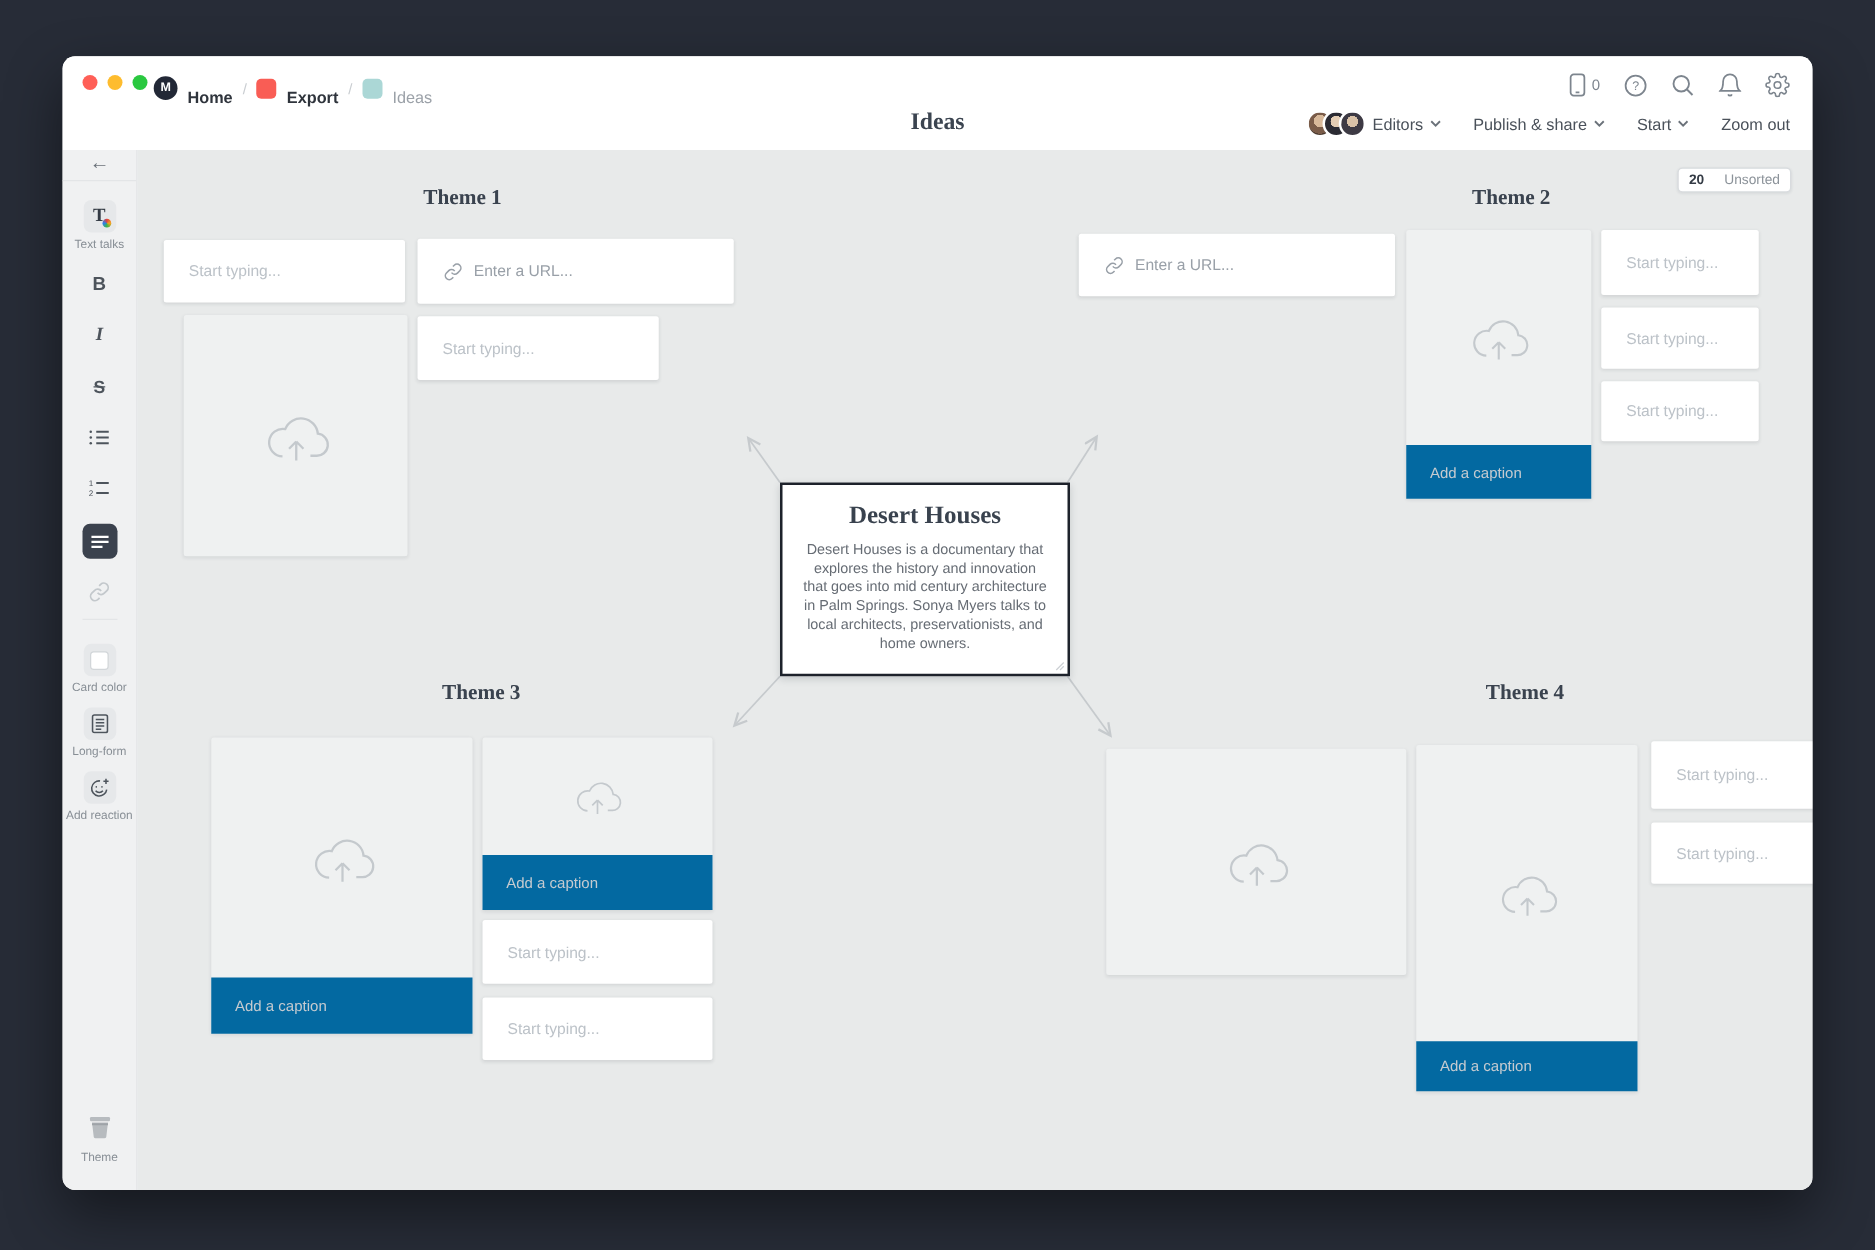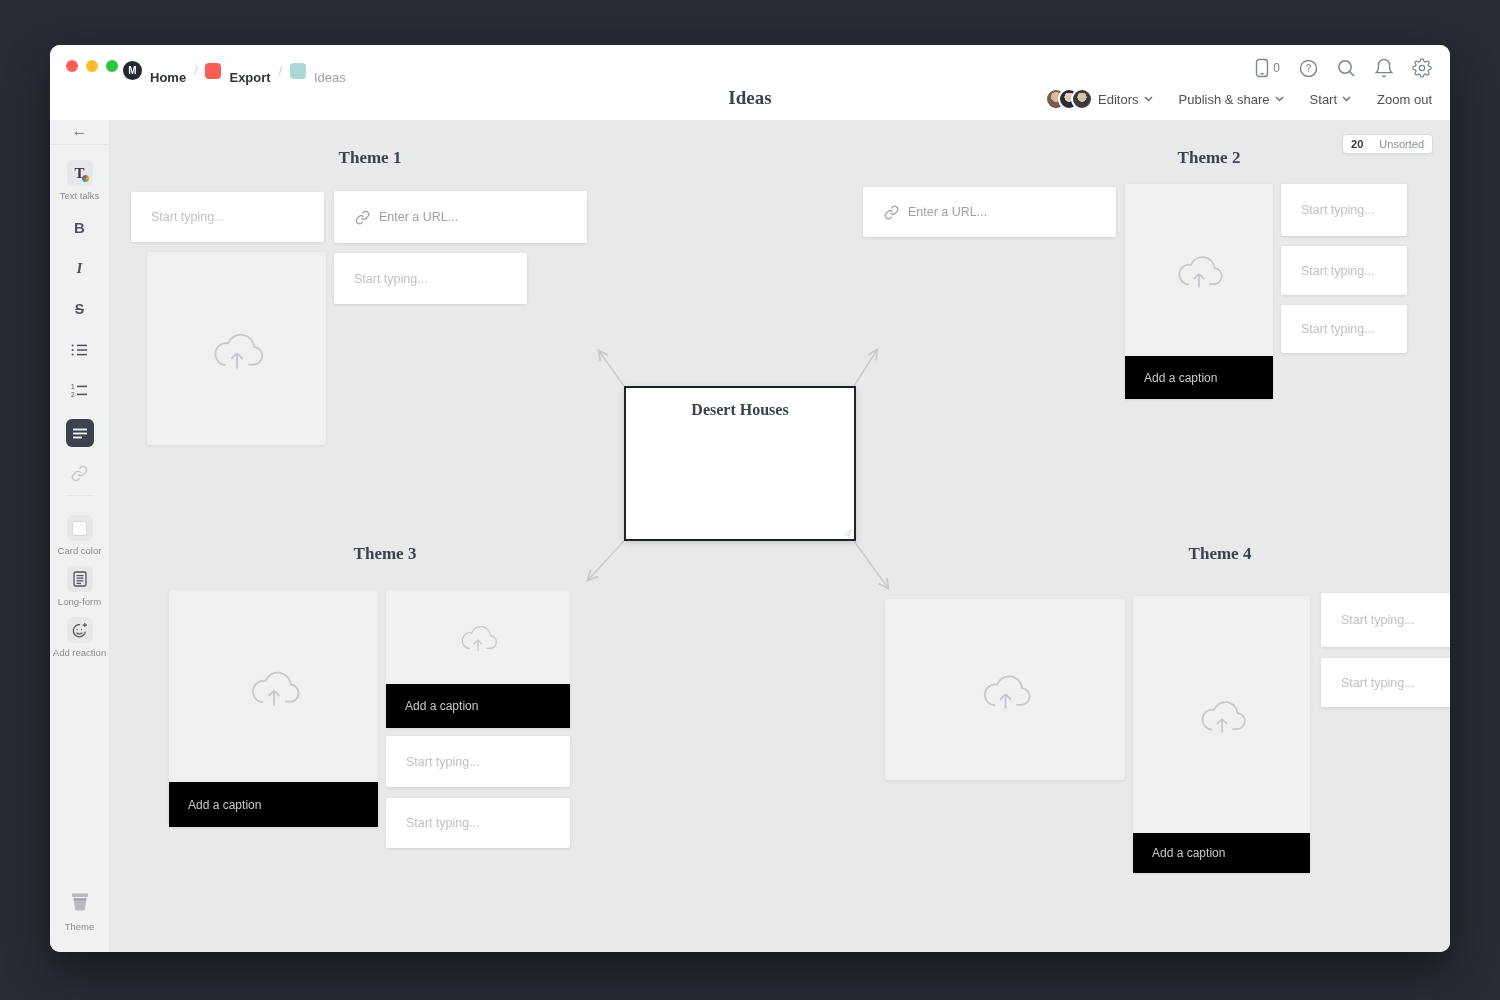--- a/index.html
+++ b/index.html
@@ -66,31 +66,31 @@
   .theme-title { font-family:"Liberation Serif", serif; font-weight:700; font-size:17px; color:#3a434f;
                  transform:translateX(-50%); white-space:nowrap; }
   .card { background:#fff; border-radius:2px; box-shadow:0 1px 3px rgba(40,50,60,.12); }
   .tcard { display:flex; align-items:center; padding-left:20px; }
   .ph-text { font-size:12.5px; color:#bcc2c8; }
   .url-card { display:flex; align-items:center; gap:9px; padding-left:21px; }
   .url-text { font-size:12.5px; color:#99a0a8; }
   .img-card { background:#eff1f1; border-radius:2px; box-shadow:0 1px 3px rgba(40,50,60,.10);
               display:flex; flex-direction:column; }
   .img-zone { flex:1; display:flex; align-items:center; justify-content:center; }
-  .caption-strip { background:#000000; display:flex; align-items:center; padding-left:19px; }
+  .caption-strip { background:#0369a1; display:flex; align-items:center; padding-left:19px; }
   .caption-text { font-size:12px; color:#c6cbd0; }
 
   .badge { display:flex; align-items:center; gap:16px; background:#fff; border:1px solid #d8dbde;
            border-radius:4px; padding:3px 8px; box-shadow:0 1px 2px rgba(40,50,60,.08); }
   .badge-count { font-size:11px; font-weight:700; color:#343b45; }
   .badge-label { font-size:11px; color:#8b9299; }
 
   .center-card { background:#fff; border:2px solid #1d222b; box-shadow:0 2px 6px rgba(40,50,60,.18);
                  text-align:center; padding-top:13px; }
-  .center-title { font-family:"Liberation Serif", serif; font-weight:700; font-size:16px; color:#39424e; }
+  .center-title { font-family:"Liberation Serif", serif; font-weight:700; font-size:20px; color:#39424e; }
   .center-body { margin:9px auto 0; width:200px; font-size:11.5px; line-height:15px; color:#666c74; }
   .resize-handle { position:absolute; right:2px; bottom:2px; }
 </style>
 </head>
 <body>
 
 <div class="window">
 
   <div class="header">
     <div class="traffic">
@@ -350,20 +350,21 @@
     </div>
     <div class="card tcard" style="left:1171px; top:126px; width:126px; height:49px;">
       <span class="ph-text">Start typing...</span>
     </div>
     <div class="card tcard" style="left:1171px; top:185px; width:126px; height:48px;">
       <span class="ph-text">Start typing...</span>
     </div>
 
     <div class="center-card" style="left:514px; top:266px; width:232px; height:155px;">
       <div class="center-title">Desert Houses</div>
+      <div class="center-body">Desert Houses is a documentary that explores the history and innovation that goes into mid century architecture in Palm Springs. Sonya Myers talks to local architects, preservationists, and home owners.</div>
       <svg class="resize-handle" width="8" height="8" viewBox="0 0 8 8" stroke="#ccd0d4" stroke-width="1">
         <line x1="1" y1="7" x2="7" y2="1"></line>
           <line x1="4" y1="7" x2="7" y2="4"></line>
       </svg>
     </div>
 
     <div class="img-card" style="left:59px; top:470px; width:209px; height:237px;">
       <div class="img-zone" style="flex:0 0 192px;">
         <svg width="56" height="43" viewBox="0 0 34 26" fill="none" stroke="#c4c9cd" stroke-width="1.1">
           <path d="M10.5 22.5 a6.5 6.5 0 1 1 1.3-12.9 a8 8 0 0 1 15.4 2.2 a5.2 5.2 0 0 1-1 10.4 h-2.5"></path>

